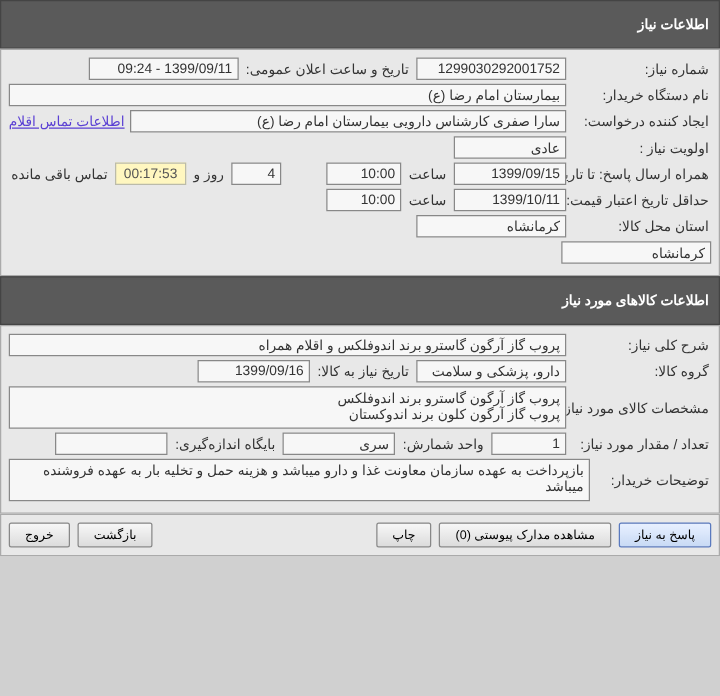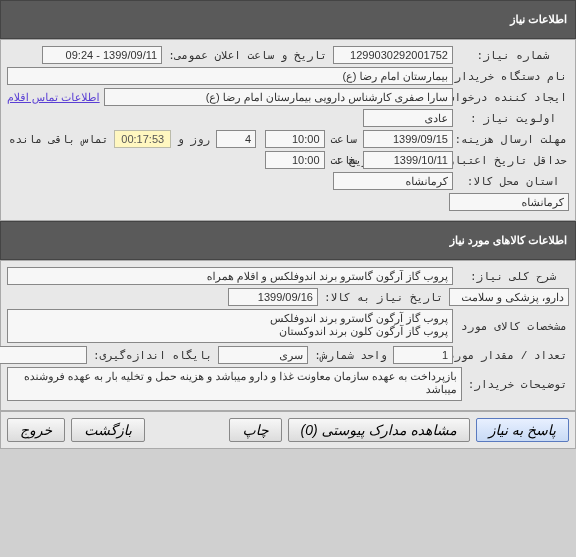--- a/index.html
+++ b/index.html
@@ -25,23 +25,22 @@
   .row {
     display: flex;
     align-items: center;
     margin-bottom: 3px;
     gap: 4px;
   }
   .label {
     color: #333;
     white-space: nowrap;
     padding: 0 2px;
-    font-family: Liberation Mono, monospace;
-  }
-  .label-w1 { width: 112px; text-align: center; }
+  }
+  .label-w1 { width: 112px; }
   .input {
     background: #fff;
     border: 1px solid #888;
     padding: 2px 4px;
     height: 18px;
     font-family: inherit;
     font-size: 11px;
   }
   .input:disabled, .readonly {
     background: #f7f7f7;
@@ -75,24 +74,23 @@
     padding: 6px;
     background: #e8e8e8;
     border: 1px solid #aaa;
     justify-content: flex-start;
   }
   .btn {
     background: linear-gradient(#f7f7f7,#dcdcdc);
     border: 1px solid #888;
     padding: 3px 12px;
     font-family: inherit;
-    font-size: 14px;
+    font-size: 10px;
     cursor: pointer;
     border-radius: 2px;
-    font-style: italic;
   }
   .btn-primary {
     background: linear-gradient(#e8f0ff,#c8daf5);
     border-color: #5a7abf;
   }
   .spacer { flex: 1; }
 </style>
 </head>
 <body>
 
@@ -118,21 +116,21 @@
     <span class="link">اطلاعات تماس اقلام</span>
   </div>
 
   <div class="row">
     <span class="label label-w1">اولویت نیاز :</span>
     <input class="input w-90 readonly" readonly="" value="عادی" style="">
   </div>
 
   <div class="row">
     <span class="label label-w1">
-      <span>مهلت ارسال هزینه:</span>&nbsp;<span>تا تاریخ :</span>
+      <span>همراه ارسال پاسخ:</span>&nbsp;<span>تا تاریخ :</span>
     </span>
     <input class="input w-90 readonly" readonly="" value="1399/09/15" style="">
     <span class="label">ساعت</span>
     <input class="input w-60 readonly" readonly="" value="10:00" style="">
     <span class="spacer"></span>
     <input class="input w-40 readonly" readonly="" value="4" style="">
     <span class="label">روز و</span>
     <span class="countdown">00:17:53</span>
     <span class="label">تماس باقی مانده</span>
   </div>
@@ -160,20 +158,21 @@
 <div class="section-header">اطلاعات کالاهای مورد نیاز</div>
 
 <div class="form-section">
 
   <div class="row">
     <span class="label label-w1">شرح کلی نیاز:</span>
     <input class="input w-full readonly" readonly="" value="پروب گاز آرگون گاسترو برند اندوفلکس و اقلام همراه" style="">
   </div>
 
   <div class="row">
+    <span class="label label-w1">گروه کالا:</span>
     <input class="input w-120 readonly" readonly="" value="دارو، پزشکی و سلامت" style="">
     <span class="label">تاریخ نیاز به کالا:</span>
     <input class="input w-90 readonly" readonly="" value="1399/09/16" style="">
   </div>
 
   <div class="row">
     <span class="label label-w1">مشخصات کالای مورد نیاز:</span>
     <textarea class="input readonly" readonly="" style="">پروب گاز آرگون گاسترو برند اندوفلکس
 پروب گاز آرگون کلون برند اندوکستان</textarea>
   </div>

